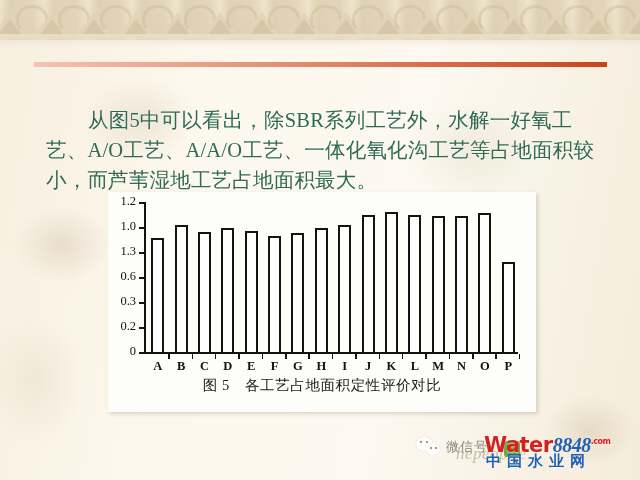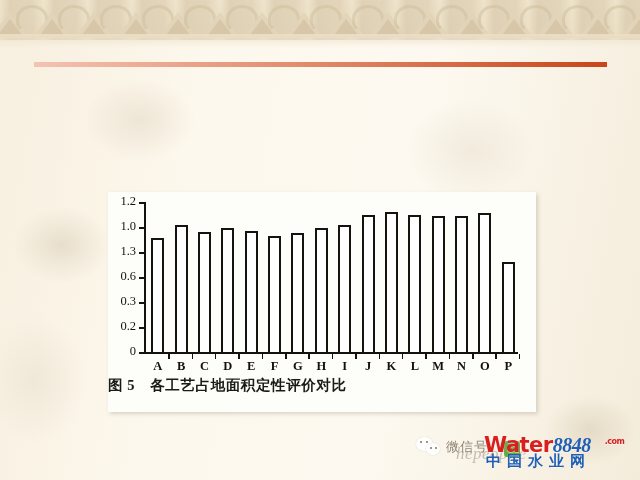--- a/index.html
+++ b/index.html
@@ -124,23 +124,23 @@
     box-sizing: border-box;
   }
   .xlabel {
     position: absolute; top: 157px;
     transform: translateX(-50%);
     font-family: "Liberation Serif", serif;
     font-size: 12.5px; font-weight: 600; color: #14110d;
   }
   #caption {
     position: absolute; left: 0; right: 0; top: 184px;
-    text-align: left;
+    text-align: center;
     font-family: "Liberation Serif", "DejaVu Serif", serif;
-    font-size: 14.5px; font-weight: 700; color: #1a1a16;
+    font-size: 14.5px; font-weight: 400; color: #1a1a16;
     letter-spacing: .6px;
   }
 
   
   #watermark {
     position: absolute; left: 408px; top: 432px;
     width: 208px; height: 40px;
   }
   #wechat-icon {
     position: absolute; left: 8px; top: 5px; width: 26px; height: 20px;
@@ -179,21 +179,20 @@
   }
   #wm-brand .num {
     font-family: "Liberation Serif", serif;
     font-style: italic; font-weight: 700;
     color: #1f5fb4; font-size: 20px;
   }
   #wm-brand .dom {
     font-family: "DejaVu Sans", sans-serif;
     font-size: 8px; font-weight: 700; color: #d81f1f;
     vertical-align: super;
-    margin-left: 14px;
   }
   #wm-green {
     position: absolute; left: 96px; top: 9px;
     width: 16px; height: 16px;
     background: #4ea32b; border-radius: 3px;
     opacity: .85;
   }
   #wm-cn {
     position: absolute; left: 78px; top: 20px;
     font-family: "DejaVu Sans", sans-serif;
@@ -240,20 +239,21 @@
         <div class="swirl" style="left: 572px;"></div>
         <div class="tri" style="left: 588px;"></div>
         <div class="swirl" style="left: 614px;"></div>
         <div class="tri" style="left: 630px;"></div>
       </div>
   </div>
   <div id="bandfade"></div>
 
   <div id="rule"></div>
 
+  <p id="para">从图5中可以看出，除SBR系列工艺外，水解一好氧工艺、A/O工艺、A/A/O工艺、一体化氧化沟工艺等占地面积较小，而芦苇湿地工艺占地面积最大。</p>
 
   <div id="figure">
     <div id="plotarea">
       <div id="yaxis"></div>
       <div id="xaxis"></div>
     <div class="ytick" style="top: 0px;"></div>
         <div class="ylabel" style="top: 0px;">1.2</div>
         <div class="ytick" style="top: 25px;"></div>
         <div class="ylabel" style="top: 25px; text-align: right;">1.0</div>
         <div class="ytick" style="top: 50px;"></div>

